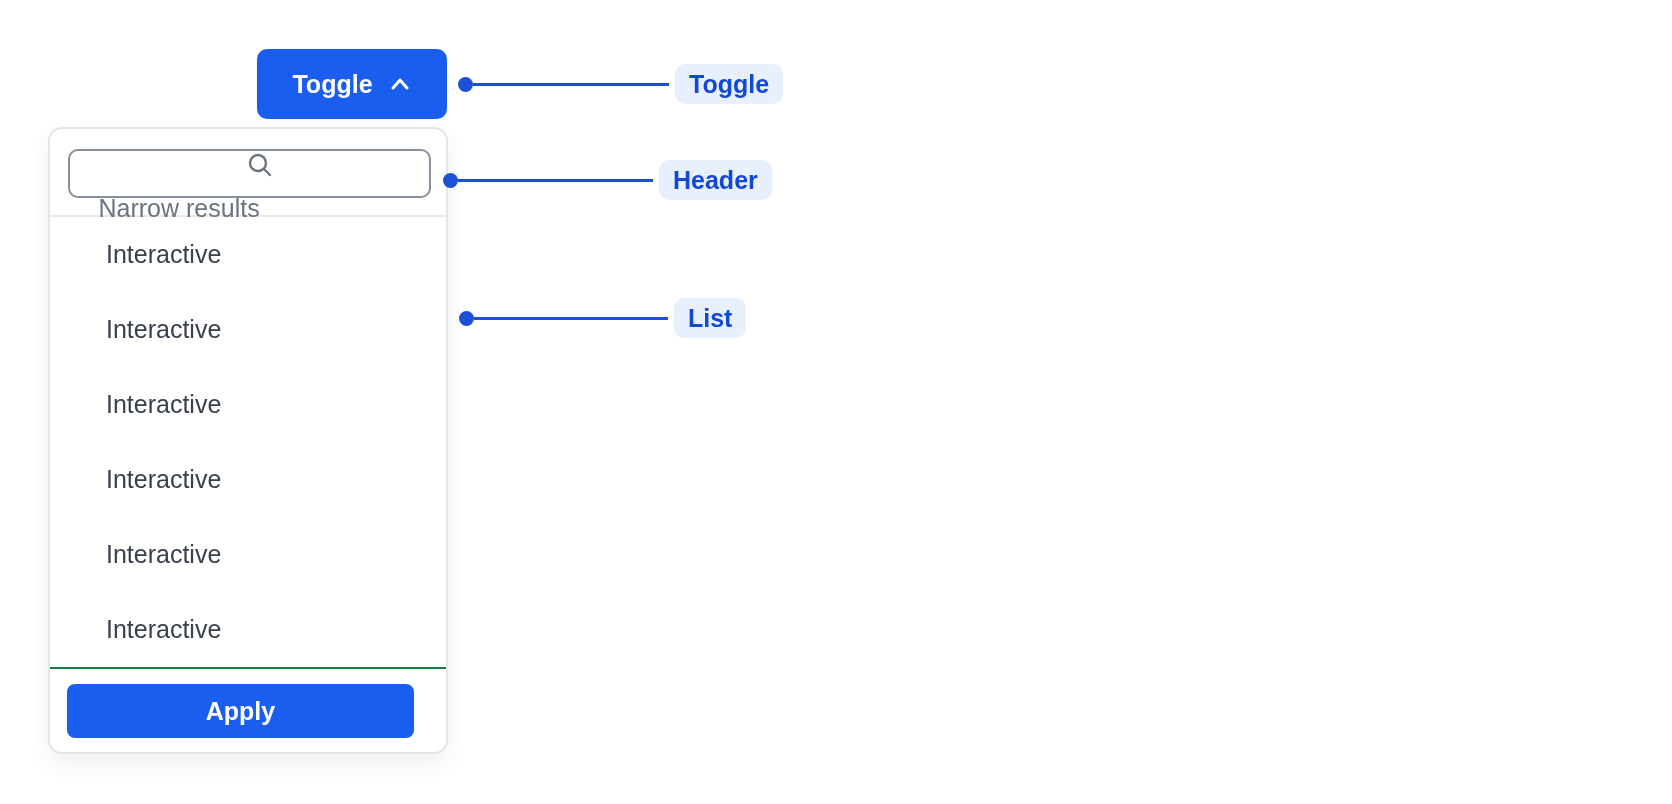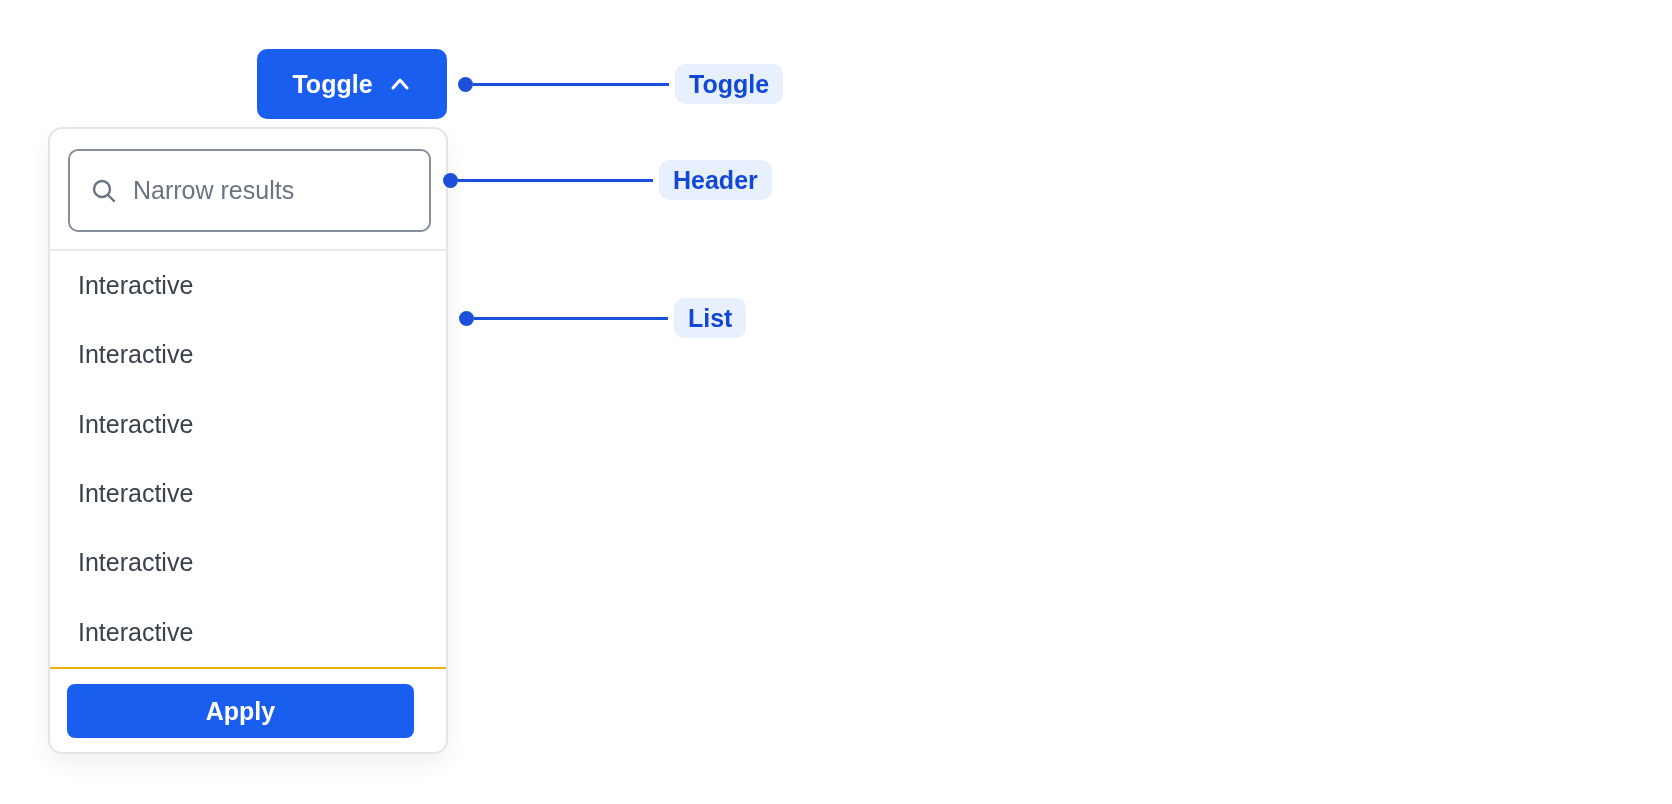--- a/index.html
+++ b/index.html
@@ -43,28 +43,29 @@
     box-shadow: 0 10px 22px rgba(40, 50, 70, 0.07);
     display: flex;
     flex-direction: column;
     overflow: hidden;
   }
   .panel-header {
     padding: 20px 15px 17px 18px;
     border-bottom: 2px solid #E7E9EC;
   }
   .search-box {
-    height: 83px;
+    height: 49px;
     border: 2px solid #868F9B;
     border-radius: 10px;
     display: flex;
     align-items: center;
     padding-left: 20px;
     gap: 15px;
     background: #ffffff;
+    flex-direction: column;
   }
   .search-box svg { flex: 0 0 auto; display: block; }
   .search-box input {
     flex: 1;
     border: none;
     outline: none;
     height: 100%;
     font-family: "Liberation Sans", sans-serif;
     font-size: 25px;
     color: #39414C;
@@ -79,24 +80,25 @@
     flex-direction: column;
   }
   .list-item {
     flex: 1;
     display: flex;
     align-items: center;
     padding-left: 28px;
     font-size: 25px;
     color: #39414C;
     cursor: pointer;
+    margin-left: 28px;
   }
 
   .panel-footer {
-    border-top: 2px solid #eab308;
+    border-top: 2px solid #15803d;
     padding: 15px 32px 14px 17px;
   }
   .apply-btn {
     width: 100%;
     height: 54px;
     background: #1A5EF0;
     border: none;
     border-radius: 8px;
     color: #ffffff;
     font-family: "Liberation Sans", sans-serif;

